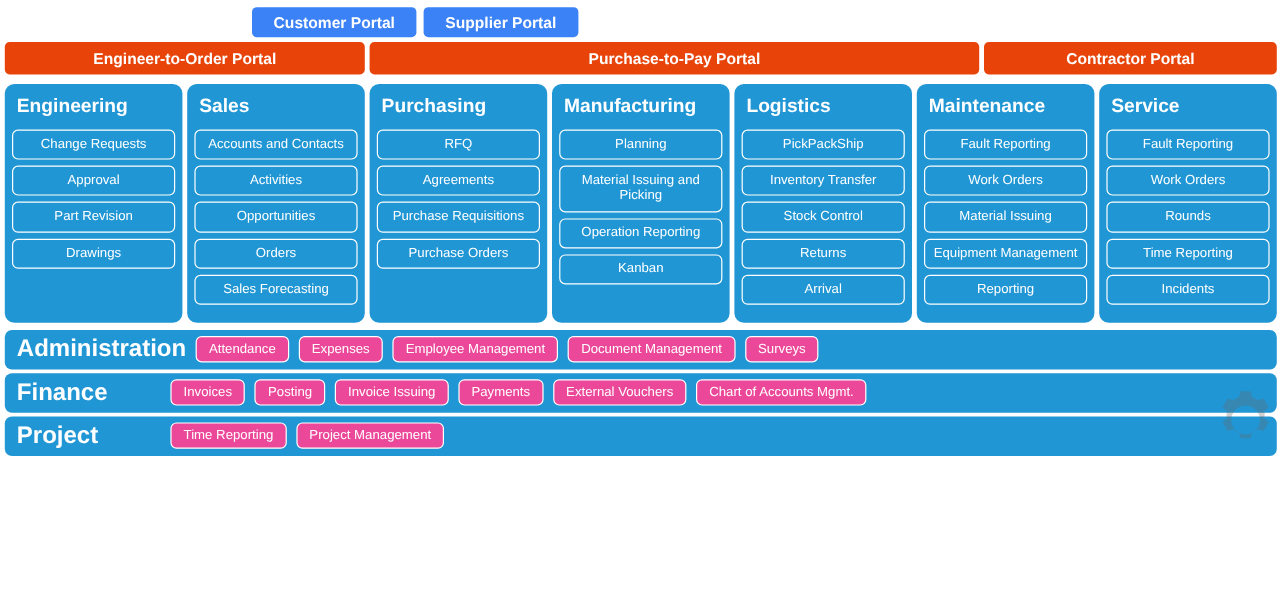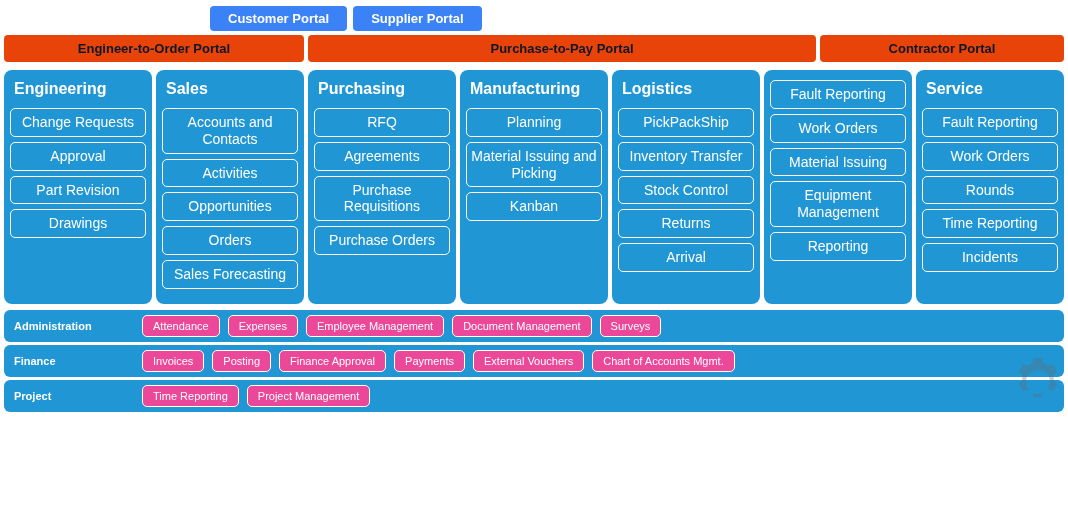--- a/index.html
+++ b/index.html
@@ -26,21 +26,21 @@
       font-weight: bold;
     }
 
     .second-row {
       display: flex;
       gap: 0;
       margin-bottom: 4px;
     }
 
     .portal-wide {
-      color: #0f172a;
+      color: #ffffff;
       font-size: 13px;
       font-weight: bold;
       text-align: center;
       padding: 6px 10px;
       border-radius: 4px;
     }
 
     .portal-eto { background: #e8440a; width: 300px; margin-right: 4px; }
     .portal-ptp { background: #e8440a; width: 508px; margin-right: 4px; }
     .portal-contractor { background: #e8440a; flex: 1; }
@@ -72,21 +72,21 @@
       text-align: left;
       width: 100%;
       padding-left: 4px;
     }
 
     .col-item {
       background: #2196d4;
       border: 1.5px solid white;
       border-radius: 5px;
       color: white;
-      font-size: 14px;
+      font-size: 11px;
       text-align: center;
       padding: 5px 4px;
       width: 100%;
       margin-bottom: 5px;
       cursor: pointer;
       line-height: 1.2;
     }
 
     .bottom-sections {
       padding: 0 4px;
@@ -98,21 +98,21 @@
       border-radius: 6px;
       display: flex;
       align-items: center;
       padding: 5px 10px;
       margin-bottom: 3px;
       gap: 8px;
     }
 
     .bottom-row-title {
       color: white;
-      font-size: 11px;
+      font-size: 20px;
       font-weight: bold;
       min-width: 120px;
     }
 
     .bottom-item {
       background: #ec4899;
       border: 1.5px solid white;
       border-radius: 5px;
       color: white;
       font-size: 11px;
@@ -168,31 +168,33 @@
       <div class="col-title">Purchasing</div>
       <div class="col-item">RFQ</div>
       <div class="col-item">Agreements</div>
       <div class="col-item">Purchase Requisitions</div>
       <div class="col-item">Purchase Orders</div>
     </div>
     <div class="column">
       <div class="col-title">Manufacturing</div>
       <div class="col-item">Planning</div>
       <div class="col-item">Material Issuing and Picking</div>
+      <div class="col-item">Operation Reporting</div>
       <div class="col-item">Kanban</div>
     </div>
     <div class="column">
       <div class="col-title">Logistics</div>
       <div class="col-item">PickPackShip</div>
       <div class="col-item">Inventory Transfer</div>
       <div class="col-item">Stock Control</div>
       <div class="col-item">Returns</div>
       <div class="col-item">Arrival</div>
     </div>
     <div class="column">
+      <div class="col-title">Maintenance</div>
       <div class="col-item">Fault Reporting</div>
       <div class="col-item">Work Orders</div>
       <div class="col-item">Material Issuing</div>
       <div class="col-item">Equipment Management</div>
       <div class="col-item">Reporting</div>
     </div>
     <div class="column">
       <div class="col-title">Service</div>
       <div class="col-item">Fault Reporting</div>
       <div class="col-item">Work Orders</div>
@@ -209,21 +211,21 @@
         <div class="bottom-item">Attendance</div>
         <div class="bottom-item">Expenses</div>
         <div class="bottom-item">Employee Management</div>
         <div class="bottom-item">Document Management</div>
         <div class="bottom-item">Surveys</div>
       </div>
       <div class="bottom-row">
         <div class="bottom-row-title">Finance</div>
         <div class="bottom-item">Invoices</div>
         <div class="bottom-item">Posting</div>
-        <div class="bottom-item">Finance Approval</div>
+        <div class="bottom-item">Invoice Issuing</div>
         <div class="bottom-item">Payments</div>
         <div class="bottom-item">External Vouchers</div>
         <div class="bottom-item">Chart of Accounts Mgmt.</div>
       </div>
       <div class="bottom-row">
         <div class="bottom-row-title">Project</div>
         <div class="bottom-item">Time Reporting</div>
         <div class="bottom-item">Project Management</div>
       </div>
     </div>

